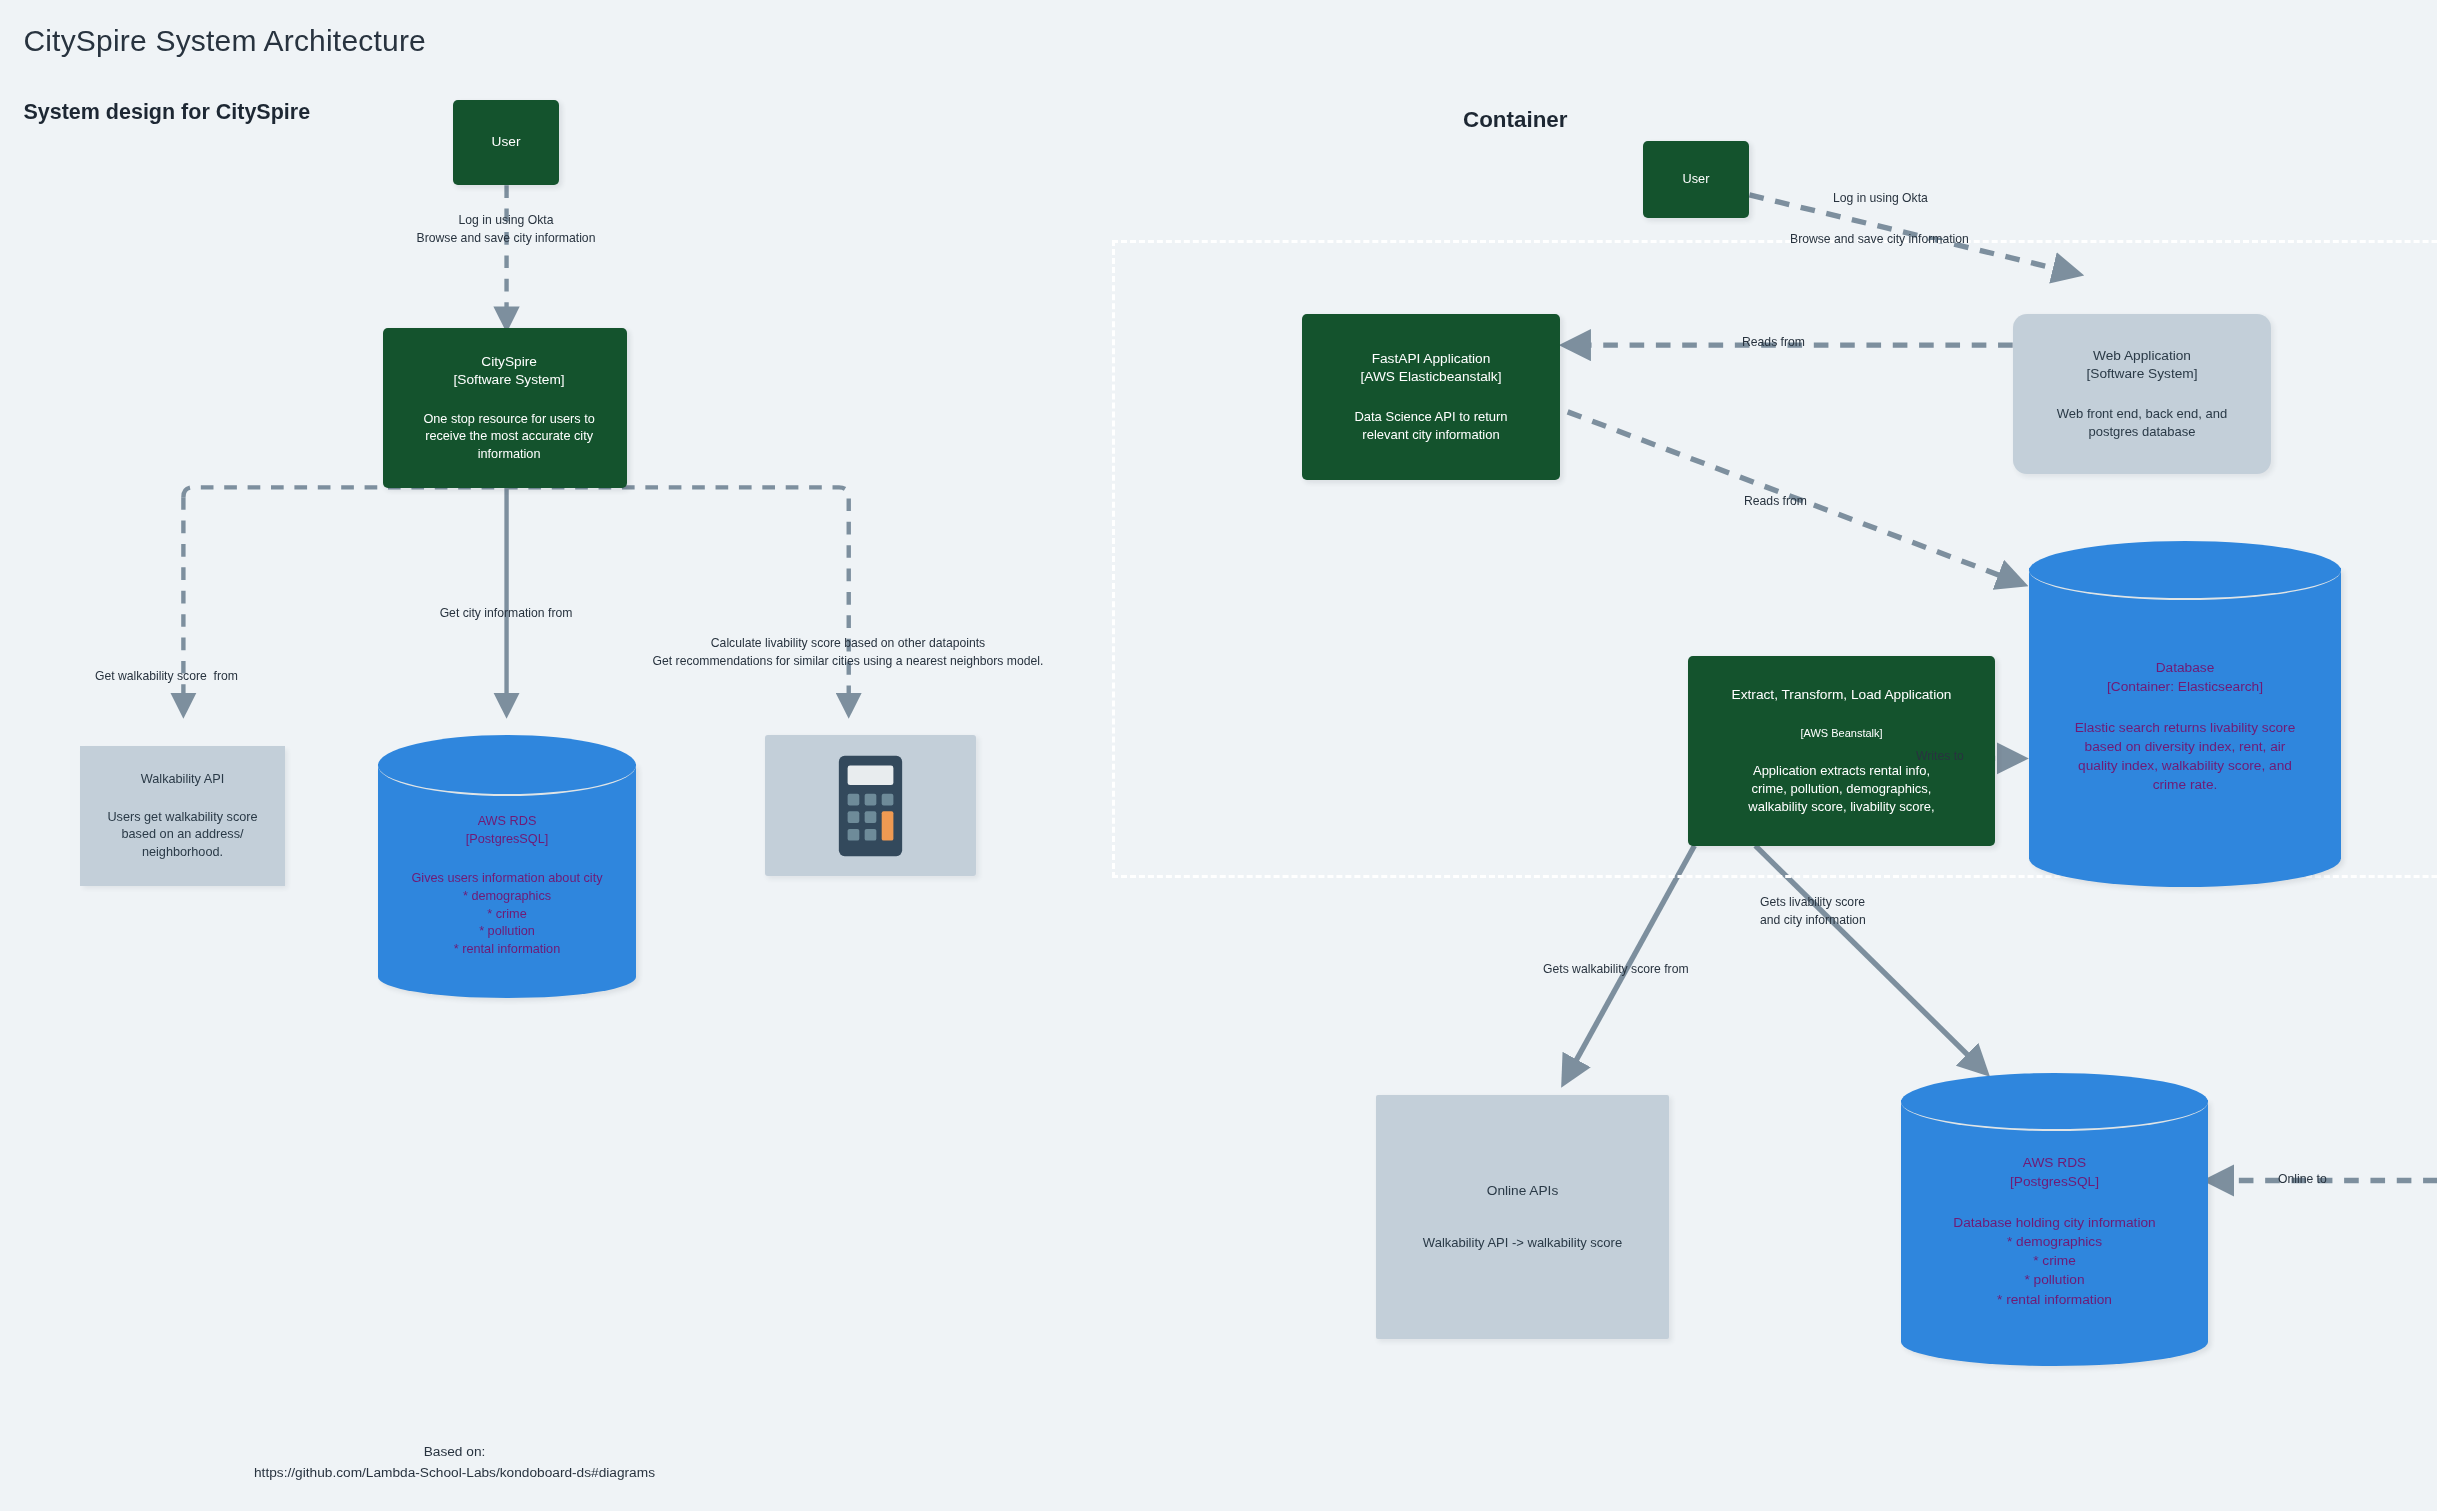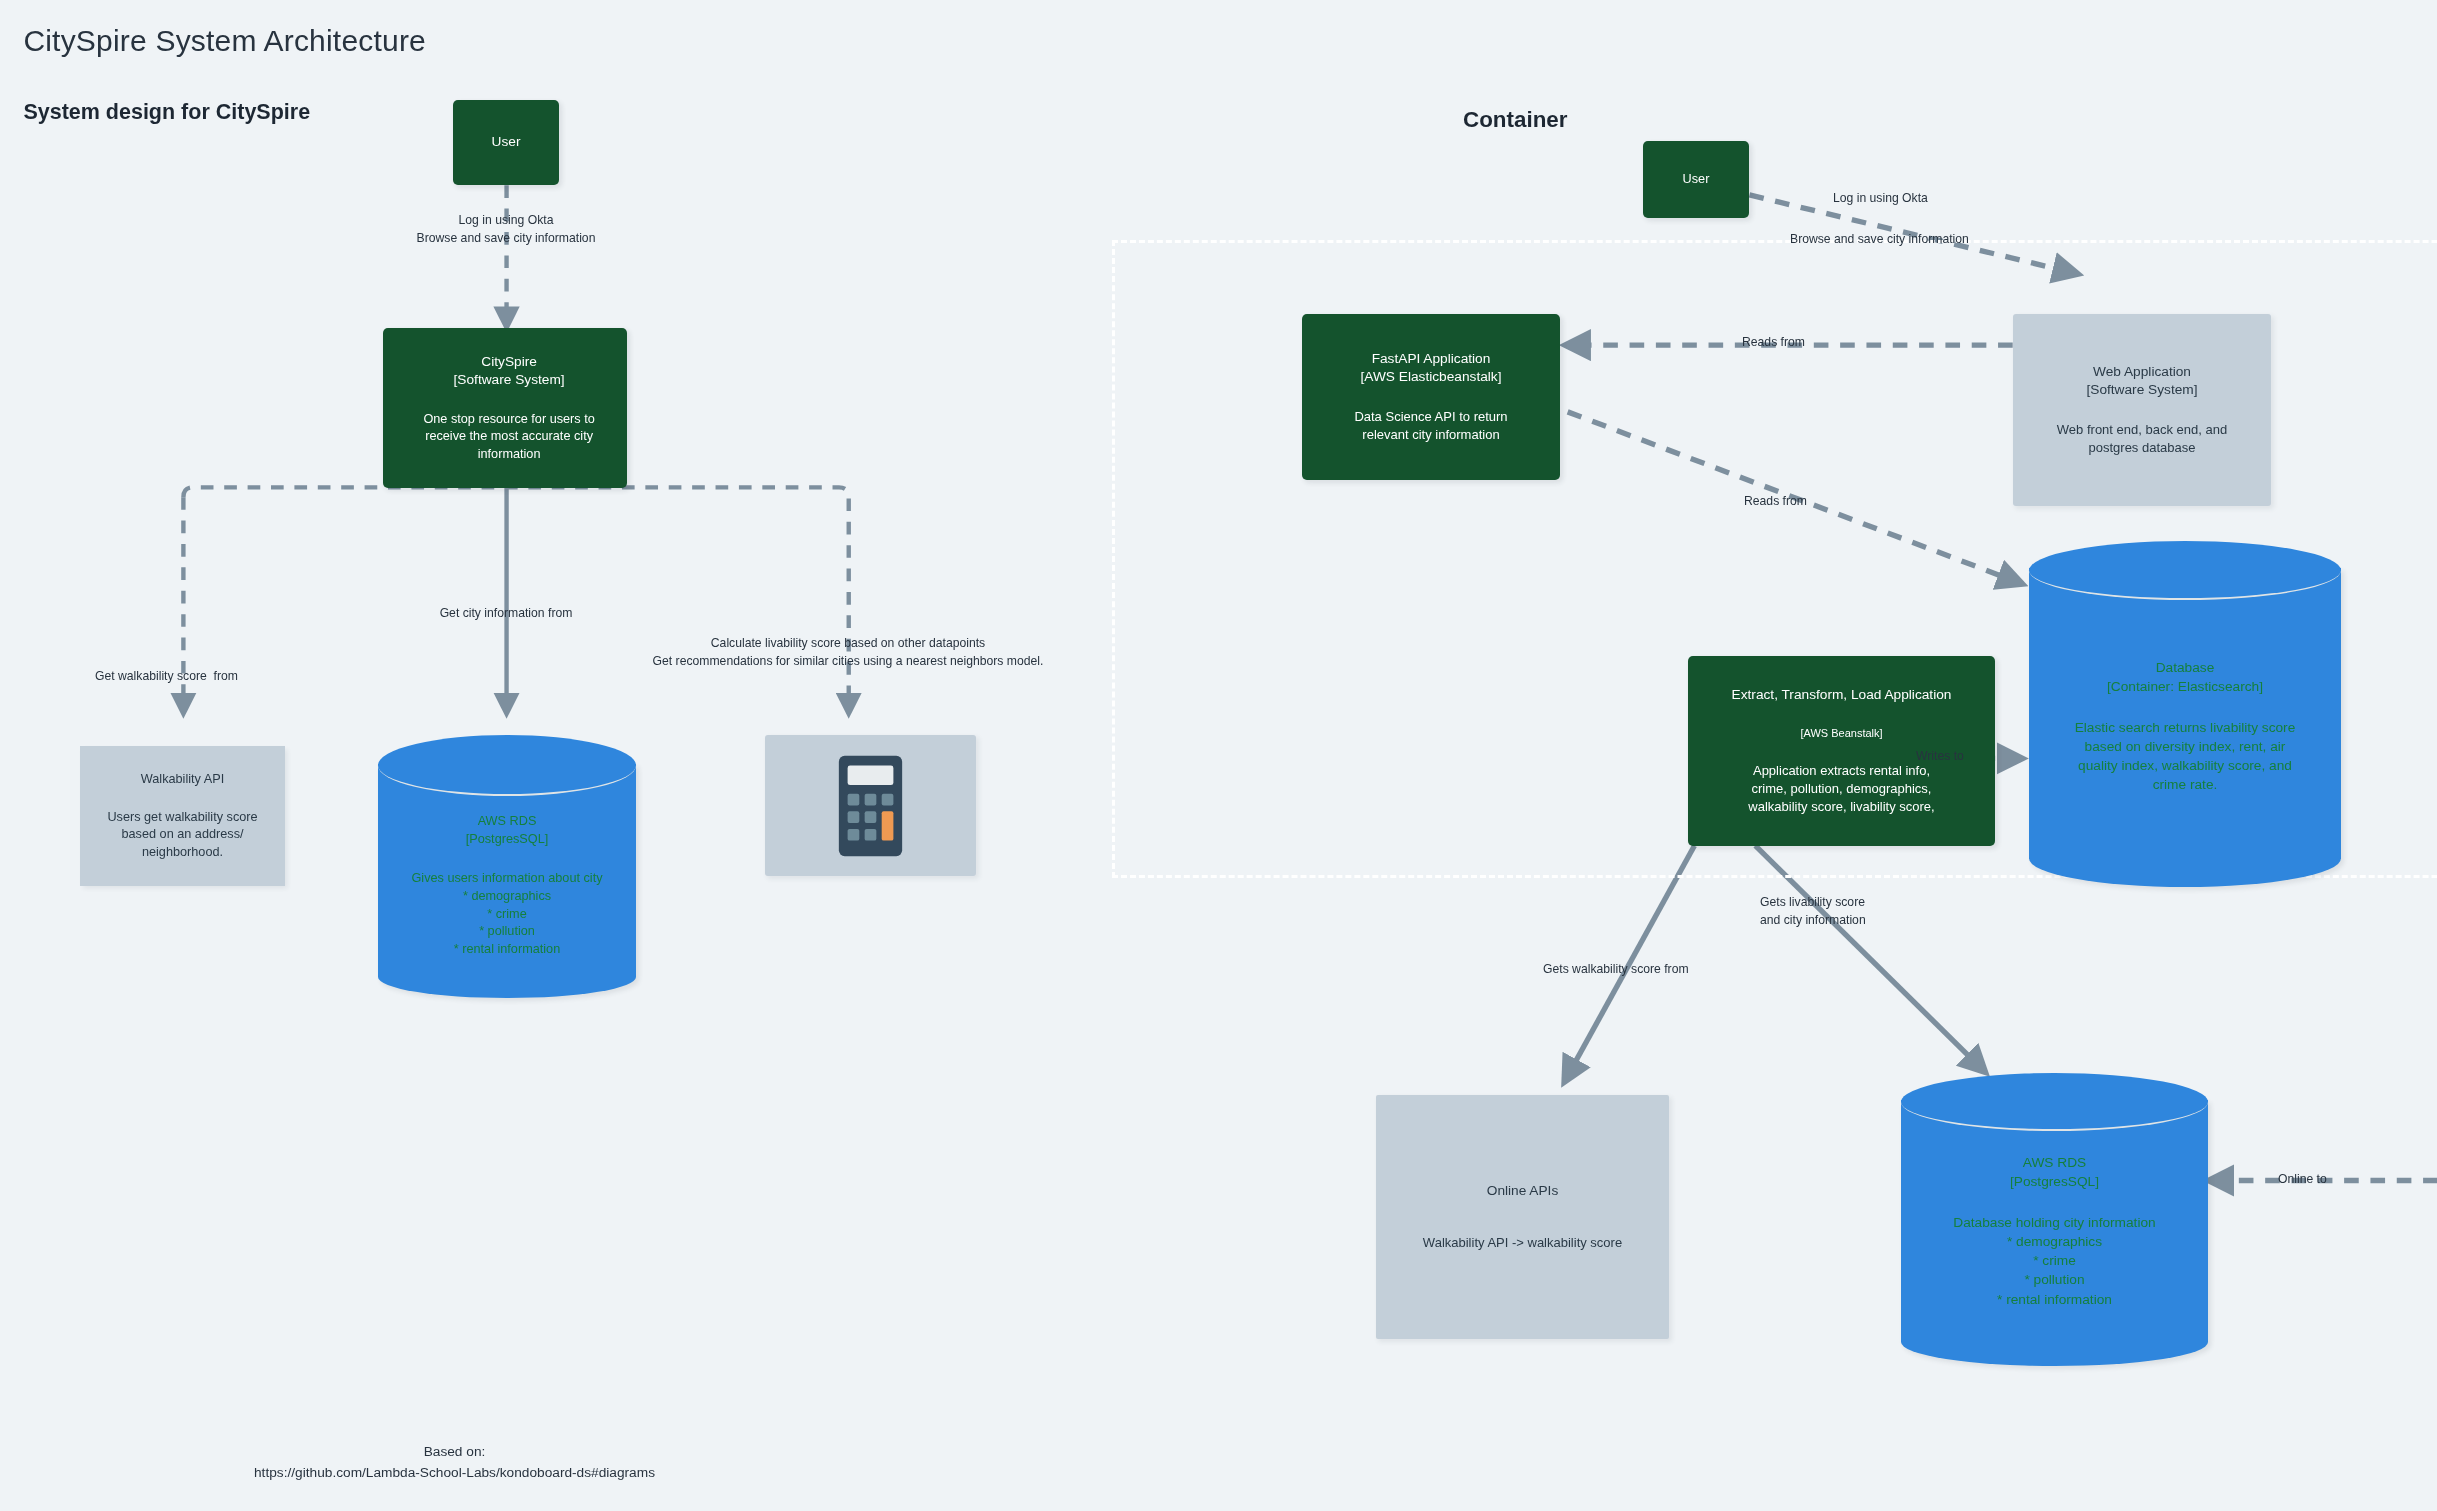--- a/index.html
+++ b/index.html
@@ -94,21 +94,21 @@
     left: 0; right: 0;
     background: #2f86dd;
     border-radius: 50%;
     border-bottom: 2px solid #dfe4e6;
     box-sizing: border-box;
   }
   .cyl .cyl-text {
     position: absolute;
     left: 0; right: 0;
     text-align: center;
-    color: #15803d;
+    color: #701a75;
     line-height: 1.4;
     z-index: 3;
   }
 
   
   .calc-card {
     position: absolute;
     background: #c3cfd9;
     border-radius: 2.9px;
     box-shadow: 2.9px 2.9px 4.9px rgba(40,50,60,.08);
@@ -244,21 +244,21 @@
   </div>
 
   <div class="node purple" style="left:1302px; top:314px; width:258px; height:166px;">
     <div class="ttl" style="font-size:13.7px;">FastAPI Application</div>
     <div class="ttl" style="font-size:13.7px;">[AWS Elasticbeanstalk]</div>
     <div class="gap-md"></div>
     <div class="desc" style="font-size:13px; white-space:pre-line;">Data Science API to return
 relevant city information</div>
   </div>
 
-  <div class="node grey" style="left:2013px; top:314px; width:258px; height:192px; border-radius:3px;">
+  <div class="node grey" style="left:2013px; top:314px; width:258px; height:160px; border-radius:14px;">
     <div class="ttl" style="font-size:13.7px;">Web Application</div>
     <div class="ttl" style="font-size:13.7px;">[Software System]</div>
     <div class="gap-md"></div>
     <div class="desc" style="font-size:13px; white-space:pre-line;">Web front end, back end, and
 postgres database</div>
   </div>
 
   <div class="node purple" style="left:1688px; top:656px; width:307px; height:190px;">
     <div class="ttl" style="font-size:13.7px;">Extract, Transform, Load Application</div>
     <div class="ttl" style="font-size:11px;margin-top:22px;">[AWS Beanstalk]</div>

